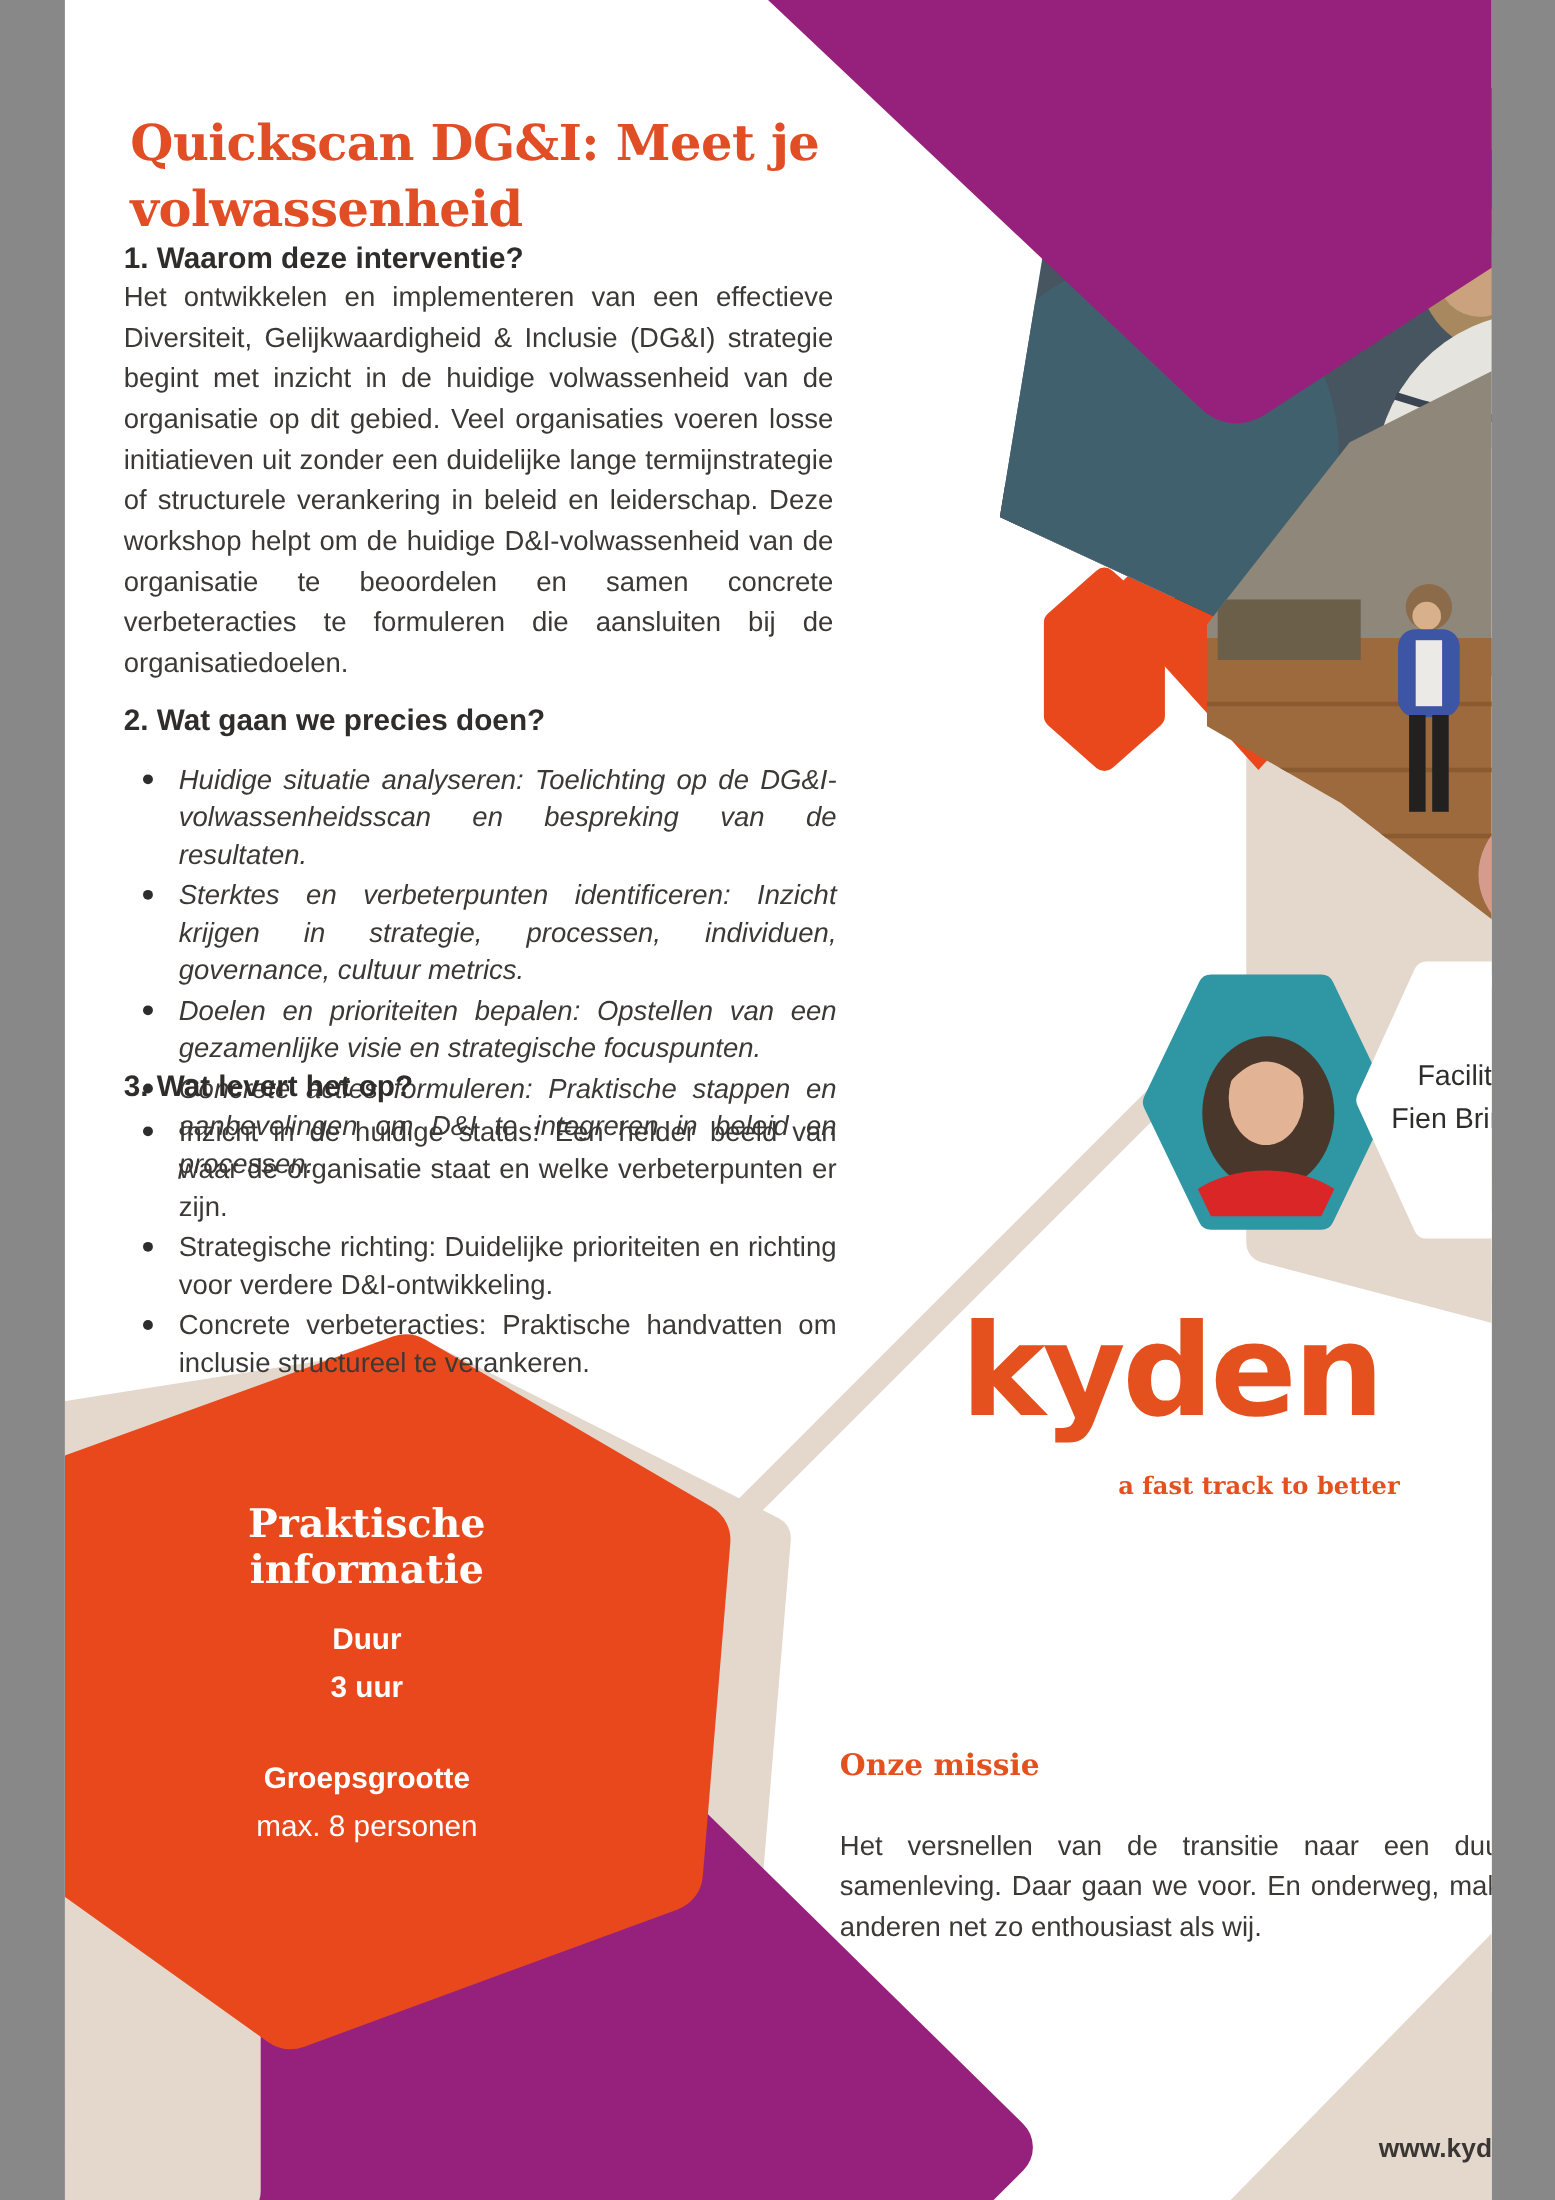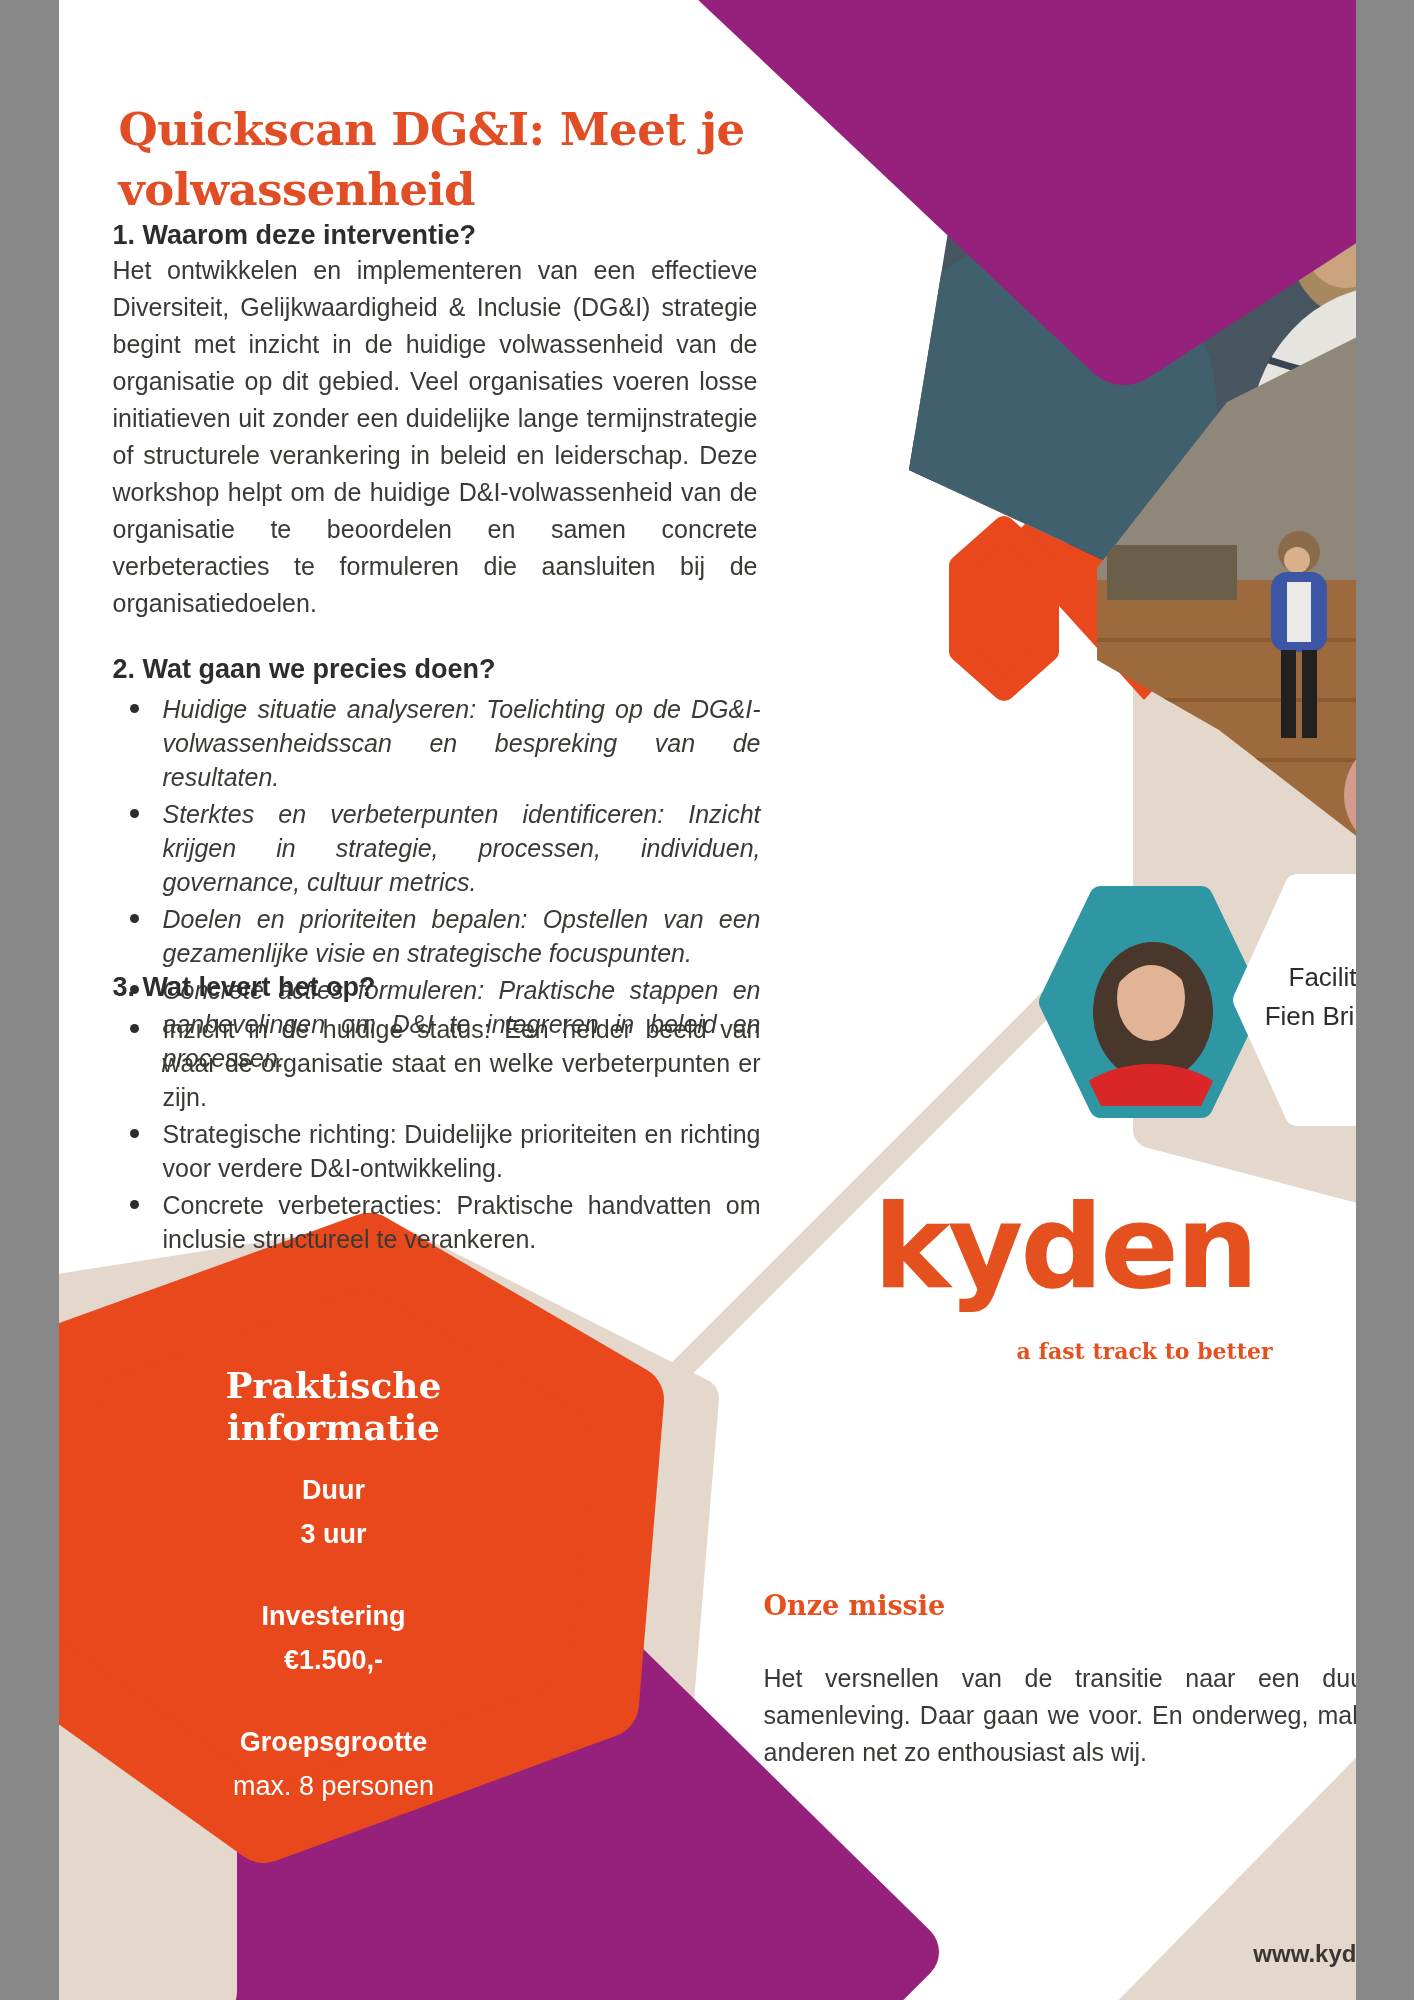--- a/index.html
+++ b/index.html
@@ -121,21 +121,21 @@
     <path d="M1238,886 L1340,886 L1392,1000 L1340,1114 L1238,1114 L1186,1000 Z" fill="#ffffff" stroke="#ffffff" stroke-width="24" stroke-linejoin="round"></path>
 
     <path d="M310,1248 L570,1400 L545,1703 L205,1828 L-30,1660 L15,1355 Z" fill="#E8481C" stroke="#E8481C" stroke-width="70" stroke-linejoin="round"></path>
   </svg>
 
   <h1 class="txt title">Quickscan DG&amp;I: Meet je volwassenheid</h1>
 
   <div class="h-sec txt" style="top:220px;">1. Waarom deze interventie?</div>
   <p class="body-par txt" style="top:252px;margin:0;">Het ontwikkelen en implementeren van een effectieve Diversiteit, Gelijkwaardigheid &amp; Inclusie (DG&amp;I) strategie begint met inzicht in de huidige volwassenheid van de organisatie op dit gebied. Veel organisaties voeren losse initiatieven uit zonder een duidelijke lange termijnstrategie of structurele verankering in beleid en leiderschap. Deze workshop helpt om de huidige D&amp;I-volwassenheid van de organisatie te beoordelen en samen concrete verbeteracties te formuleren die aansluiten bij de organisatiedoelen.</p>
 
-  <div class="h-sec txt" style="top:654px;">2. Wat gaan we precies doen?</div>
+  <div class="h-sec txt" style="top:640px;">2. Wat gaan we precies doen?</div>
   <ul class="blist txt" style="top:692px;font-style:italic;">
     <li>Huidige situatie analyseren: Toelichting op de DG&amp;I-volwassenheidsscan en bespreking van de resultaten.</li>
     <li>Sterktes en verbeterpunten identificeren: Inzicht krijgen in strategie, processen, individuen, governance, cultuur metrics.</li>
     <li>Doelen en prioriteiten bepalen: Opstellen van een gezamenlijke visie en strategische focuspunten.</li>
     <li>Concrete acties formuleren: Praktische stappen en aanbevelingen om D&amp;I te integreren in beleid en processen.</li>
   </ul>
 
   <div class="h-sec txt" style="top:972px;">3. Wat levert het op?</div>
   <ul class="blist txt" style="top:1012px;">
     <li>Inzicht in de huidige status: Een helder beeld van waar de organisatie staat en welke verbeterpunten er zijn.</li>
@@ -148,24 +148,20 @@
   <div class="txt facil-box">
     <div>Facilitator:</div>
     <div>Fien Brinkman</div>
   </div>
   <div class="txt pi-items">
     <div class="pi-item">
       <div class="pi-label">Duur</div>
       <div class="pi-value-bold">3 uur</div>
     </div>
     <div class="pi-item">
-      <div class="pi-label">Investering</div>
-      <div class="pi-value-bold">€1.500,-</div>
-    </div>
-    <div class="pi-item">
       <div class="pi-label">Groepsgrootte</div>
       <div>max. 8 personen</div>
     </div>
   </div>
 
   <div class="txt logo">kyden</div>
   <div class="txt tagline">a fast track to better</div>
   <div class="txt mission-h">Onze missie</div>
   <p class="txt mission" style="margin:0;">Het versnellen van de transitie naar een duurzame samenleving. Daar gaan we voor. En onderweg, maken we anderen net zo enthousiast als wij.</p>
 

